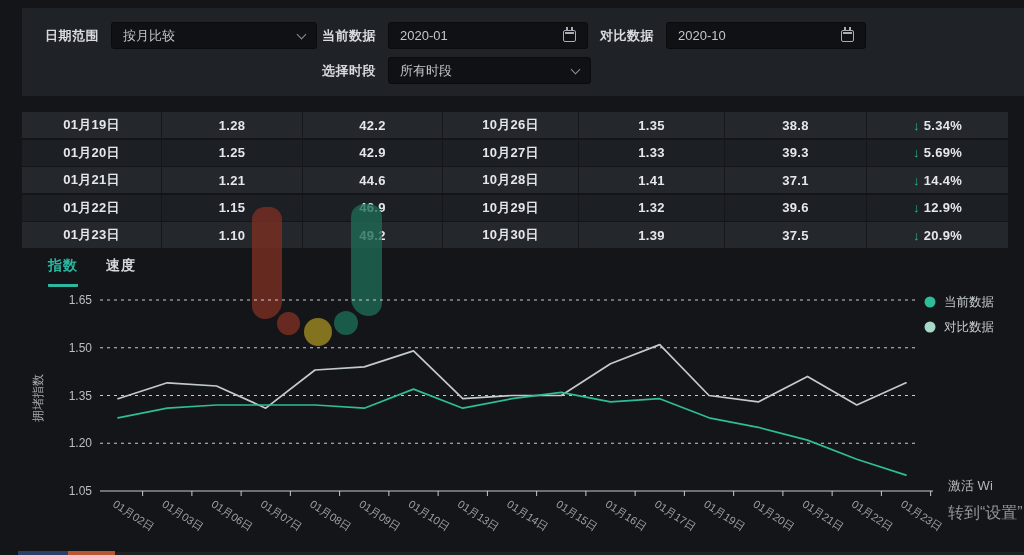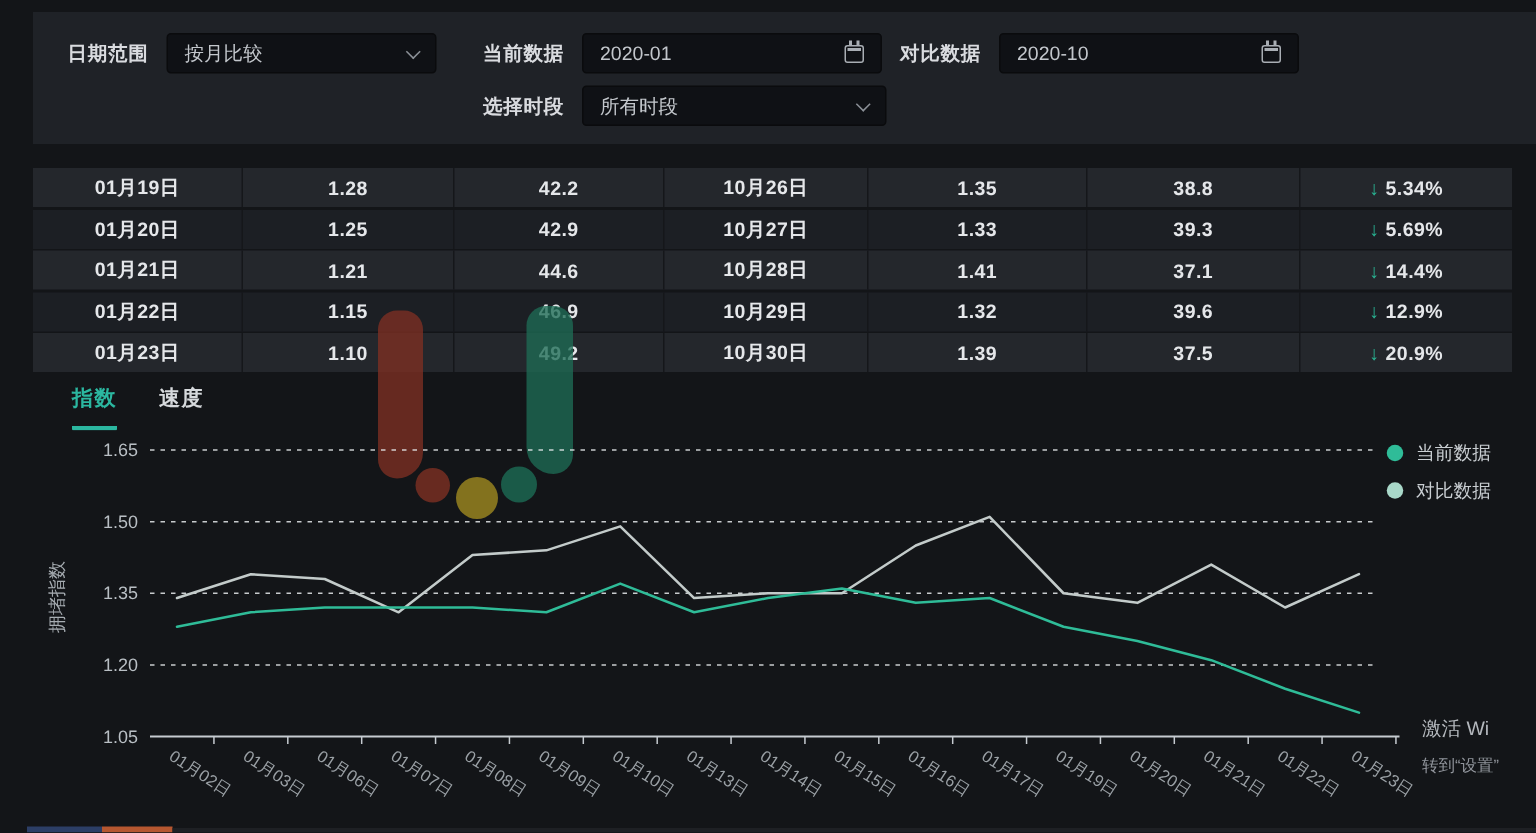--- a/index.html
+++ b/index.html
@@ -42,34 +42,34 @@
   .wm-dot { border-radius:50%; opacity:.8; }
   .wm-dot-red    { left:277px; top:312px; width:23px; height:23px; background:#7e2f23; }
   .wm-dot-yellow { left:304px; top:318px; width:28px; height:28px; background:#a08a20; }
   .wm-dot-teal   { left:334px; top:311px; width:24px; height:24px; background:#1d6b55; }
 
   
   #chart { left:0; top:290px; }
 
   
   .act1 { left:948px; top:477px; color:#b4b8bd; font-size:13px; white-space:nowrap; }
-  .act2 { left:948px; top:503px; color:#92969d; font-size:11px; white-space:nowrap; }
+  .act2 { left:948px; top:503px; color:#92969d; font-size:16px; white-space:nowrap; }
 
   
   .strip-blue   { left:18px;  top:551px; width:50px; height:4px; background:#2c3e66; }
   .strip-orange { left:68px;  top:551px; width:47px; height:4px; background:#b65730; }
   .strip-rest   { left:115px; top:552px; width:909px; height:3px; background:#1e2024; }
 </style>
 </head>
 <body>
 
 <div class="abs panel">
   <div class="fgroup abs" style="left:23px; top:14px;">
     <span class="flabel">日期范围</span>
-    <div class="field" style="width:180px;">
+    <div class="field" style="width:206px;">
       <span>按月比较</span>
       <span class="chev"></span>
     </div>
   </div>
   <div class="fgroup abs" style="left:300px; top:14px;">
     <span class="flabel">当前数据</span>
     <div class="field" style="width:200px;">
       <span>2020-01</span>
       <span class="cal"></span>
     </div>

